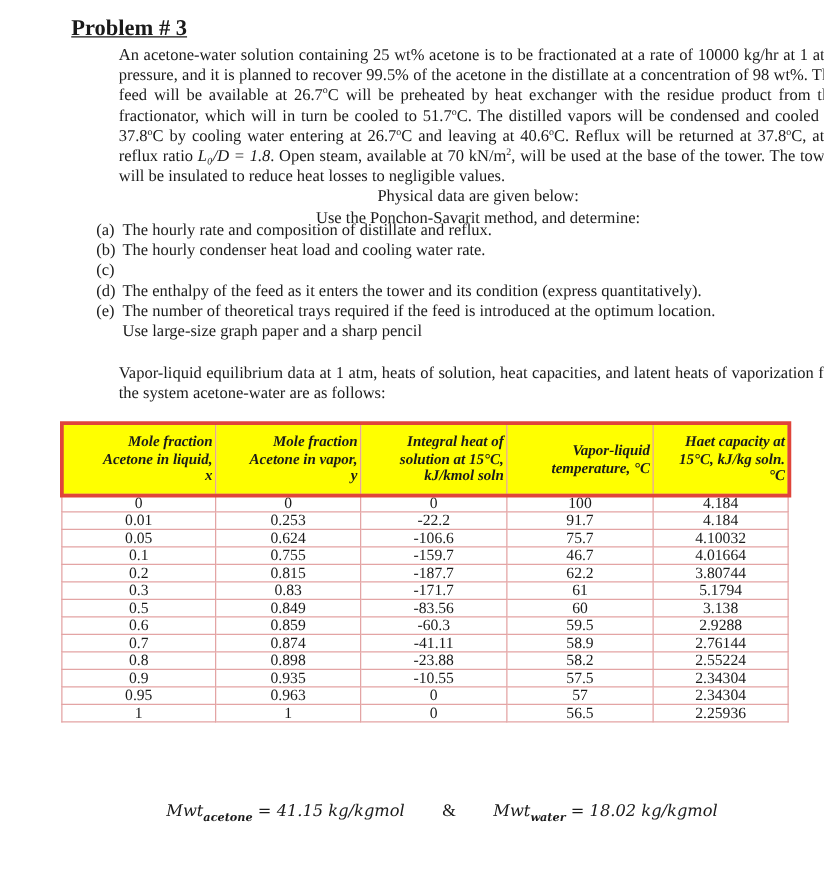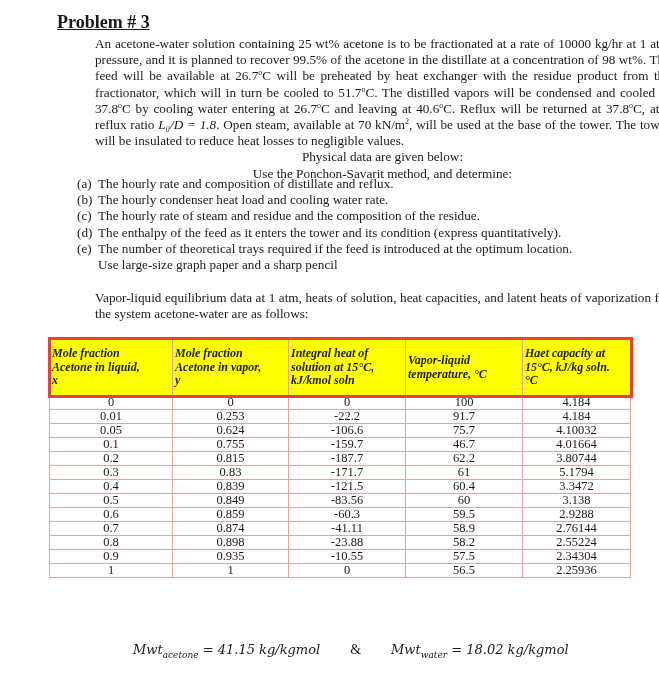--- a/index.html
+++ b/index.html
@@ -39,35 +39,35 @@
     table.vle col.c2 { width: 116px; }
     table.vle col.c3 { width: 117px; }
     table.vle col.c4 { width: 117px; }
     table.vle col.c5 { width: 108px; }
     table.vle thead th {
       background: #ffff00;
       font-weight: bold; font-style: italic;
       font-size: 12px; line-height: 13.5px;
       padding: 3px 2px 2px 2px; height: 51px;
       border: 1px solid #e7a49a;
-      text-align: left; vertical-align: middle;
+      text-align: right; vertical-align: middle;
     }
     table.vle thead tr { outline: 3px solid #e0453a; outline-offset: -1px; }
     table.vle tbody td {
       text-align: center; height: 13px; line-height: 13px; padding: 0;
       border: 1px solid #e3a4a4;
       font-size: 12.5px;
     }
     .mw {
       position: absolute; top: 642px; left: 133px;
       font-family: "DejaVu Serif", serif; font-size: 13px;
       display: flex; align-items: baseline;
     }
     .mw .it { font-style: italic; }
-    .mw sub { font-size: 9px; font-style: italic; }
+    .mw sub { font-size: 9px; font-style: italic; font-weight: bold; }
     .mw .amp { margin: 0 30px; font-family: "Liberation Serif", serif; font-size: 14px; }
   </style>
 </head>
 <body>
 
 <div class="page">
 
   <div class="title">Problem # 3</div>
 
   <div class="para p1">
@@ -80,21 +80,20 @@
     <li>
         <span class="lbl">(a)</span>
         <span>The hourly rate and composition of distillate and reflux.</span>
       </li>
     <li>
         <span class="lbl">(b)</span>
         <span>The hourly condenser heat load and cooling water rate.</span>
       </li>
     <li>
         <span class="lbl">(c)</span>
-        <span>The hourly rate of steam and residue and the composition of the residue.</span>
       </li>
     <li>
         <span class="lbl">(d)</span>
         <span>The enthalpy of the feed as it enters the tower and its condition (express quantitatively).</span>
       </li>
     <li>
         <span class="lbl">(e)</span>
         <span>The number of theoretical trays required if the feed is introduced at the optimum location.</span>
       </li>
     <li class="note">Use large-size graph paper and a sharp pencil</li>
@@ -175,27 +174,20 @@
           <td>3.80744</td>
         </tr>
         <tr>
           <td>0.3</td>
           <td>0.83</td>
           <td>-171.7</td>
           <td>61</td>
           <td>5.1794</td>
         </tr>
         <tr>
-          <td>0.4</td>
-          <td>0.839</td>
-          <td>-121.5</td>
-          <td>60.4</td>
-          <td>3.3472</td>
-        </tr>
-        <tr>
           <td>0.5</td>
           <td>0.849</td>
           <td>-83.56</td>
           <td>60</td>
           <td>3.138</td>
         </tr>
         <tr>
           <td>0.6</td>
           <td>0.859</td>
           <td>-60.3</td>
@@ -214,20 +206,27 @@
           <td>0.898</td>
           <td>-23.88</td>
           <td>58.2</td>
           <td>2.55224</td>
         </tr>
         <tr>
           <td>0.9</td>
           <td>0.935</td>
           <td>-10.55</td>
           <td>57.5</td>
+          <td>2.34304</td>
+        </tr>
+        <tr>
+          <td>0.95</td>
+          <td>0.963</td>
+          <td>0</td>
+          <td>57</td>
           <td>2.34304</td>
         </tr>
         <tr>
           <td>1</td>
           <td>1</td>
           <td>0</td>
           <td>56.5</td>
           <td>2.25936</td>
         </tr>
       </tbody>

